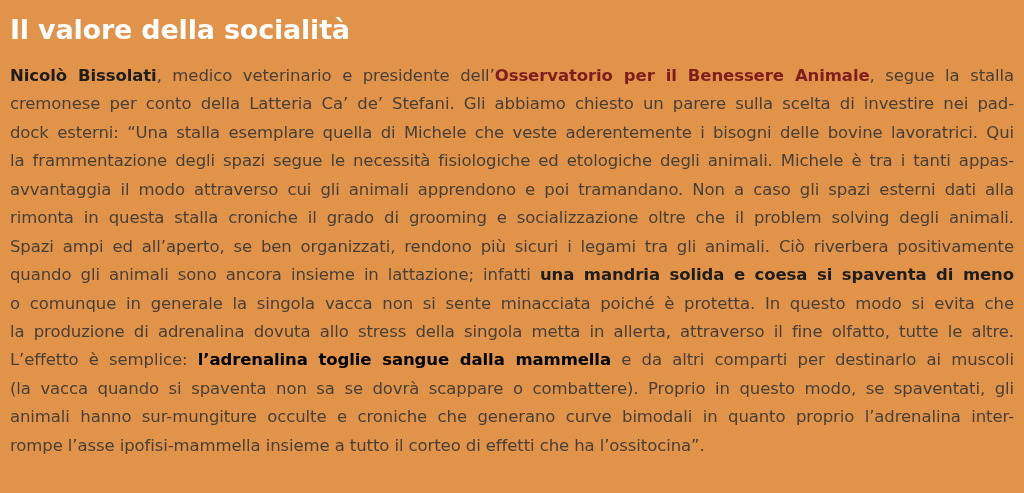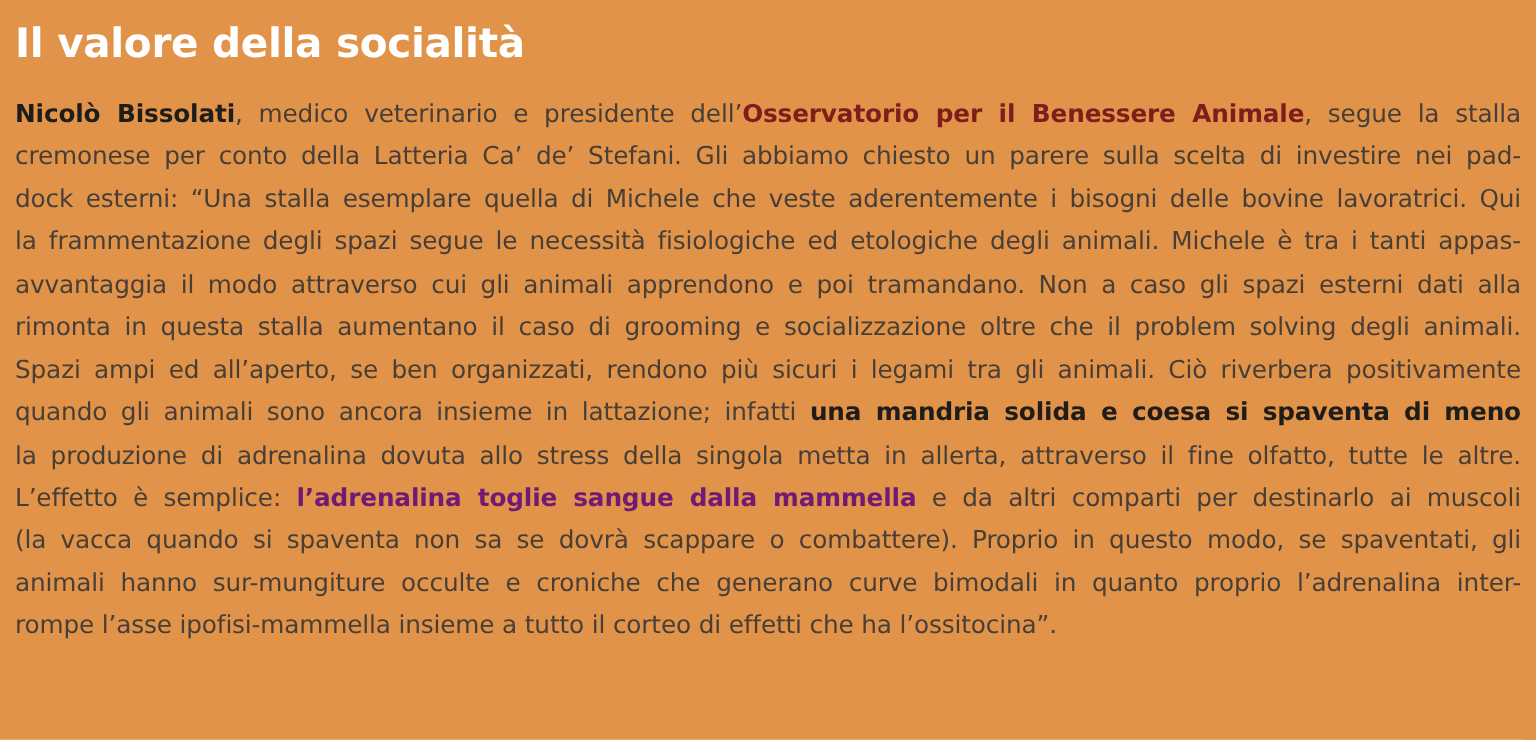--- a/index.html
+++ b/index.html
@@ -45,22 +45,23 @@
 <body>
 
 <div class="panel" style="background-color: rgb(224, 147, 73);">
   <h1 class="article-title" style="color: rgb(255, 255, 255);">Il valore della socialità</h1>
   <div class="article-body" style="color: rgb(71, 63, 55);">
       <div class="line"><b style="color: rgb(31, 29, 26);">Nicolò Bissolati</b><span>, medico veterinario e presidente dell’</span><b style="color: #7f1d1d;">Osservatorio per il Benessere Animale</b><span>, segue la stalla</span></div>
       <div class="line"><span>cremonese per conto della Latteria Ca’ de’ Stefani. Gli abbiamo chiesto un parere sulla scelta di investire nei pad-</span></div>
       <div class="line"><span>dock esterni: “Una stalla esemplare quella di Michele che veste aderentemente i bisogni delle bovine lavoratrici. Qui</span></div>
       <div class="line"><span>la frammentazione degli spazi segue le necessità fisiologiche ed etologiche degli animali. Michele è tra i tanti appas-</span></div>
       <div class="line"><span>avvantaggia il modo attraverso cui gli animali apprendono e poi tramandano. Non a caso gli spazi esterni dati alla</span></div>
-      <div class="line"><span>rimonta in questa stalla aumentano il caso di grooming e socializzazione oltre che il problem solving degli animali.</span></div>
+      <div class="line"><span>rimonta in questa stalla croniche il grado di grooming e socializzazione oltre che il problem solving degli animali.</span></div>
       <div class="line"><span>Spazi ampi ed all’aperto, se ben organizzati, rendono più sicuri i legami tra gli animali. Ciò riverbera positivamente</span></div>
       <div class="line"><span>quando gli animali sono ancora insieme in lattazione; infatti </span><b style="color: rgb(31, 29, 26);">una mandria solida e coesa si spaventa di meno</b></div>
+      <div class="line"><span>o comunque in generale la singola vacca non si sente minacciata poiché è protetta. In questo modo si evita che</span></div>
       <div class="line"><span>la produzione di adrenalina dovuta allo stress della singola metta in allerta, attraverso il fine olfatto, tutte le altre.</span></div>
-      <div class="line"><span>L’effetto è semplice: </span><b style="color: #701a75;">l’adrenalina toglie sangue dalla mammella</b><span> e da altri comparti per destinarlo ai muscoli</span></div>
+      <div class="line"><span>L’effetto è semplice: </span><b style="color: #000000;">l’adrenalina toglie sangue dalla mammella</b><span> e da altri comparti per destinarlo ai muscoli</span></div>
       <div class="line"><span>(la vacca quando si spaventa non sa se dovrà scappare o combattere). Proprio in questo modo, se spaventati, gli</span></div>
       <div class="line"><span>animali hanno sur-mungiture occulte e croniche che generano curve bimodali in quanto proprio l’adrenalina inter-</span></div>
       <div class="line last"><span>rompe l’asse ipofisi-mammella insieme a tutto il corteo di effetti che ha l’ossitocina”.</span></div>
     </div>
 </div>
 
 </body></html>

